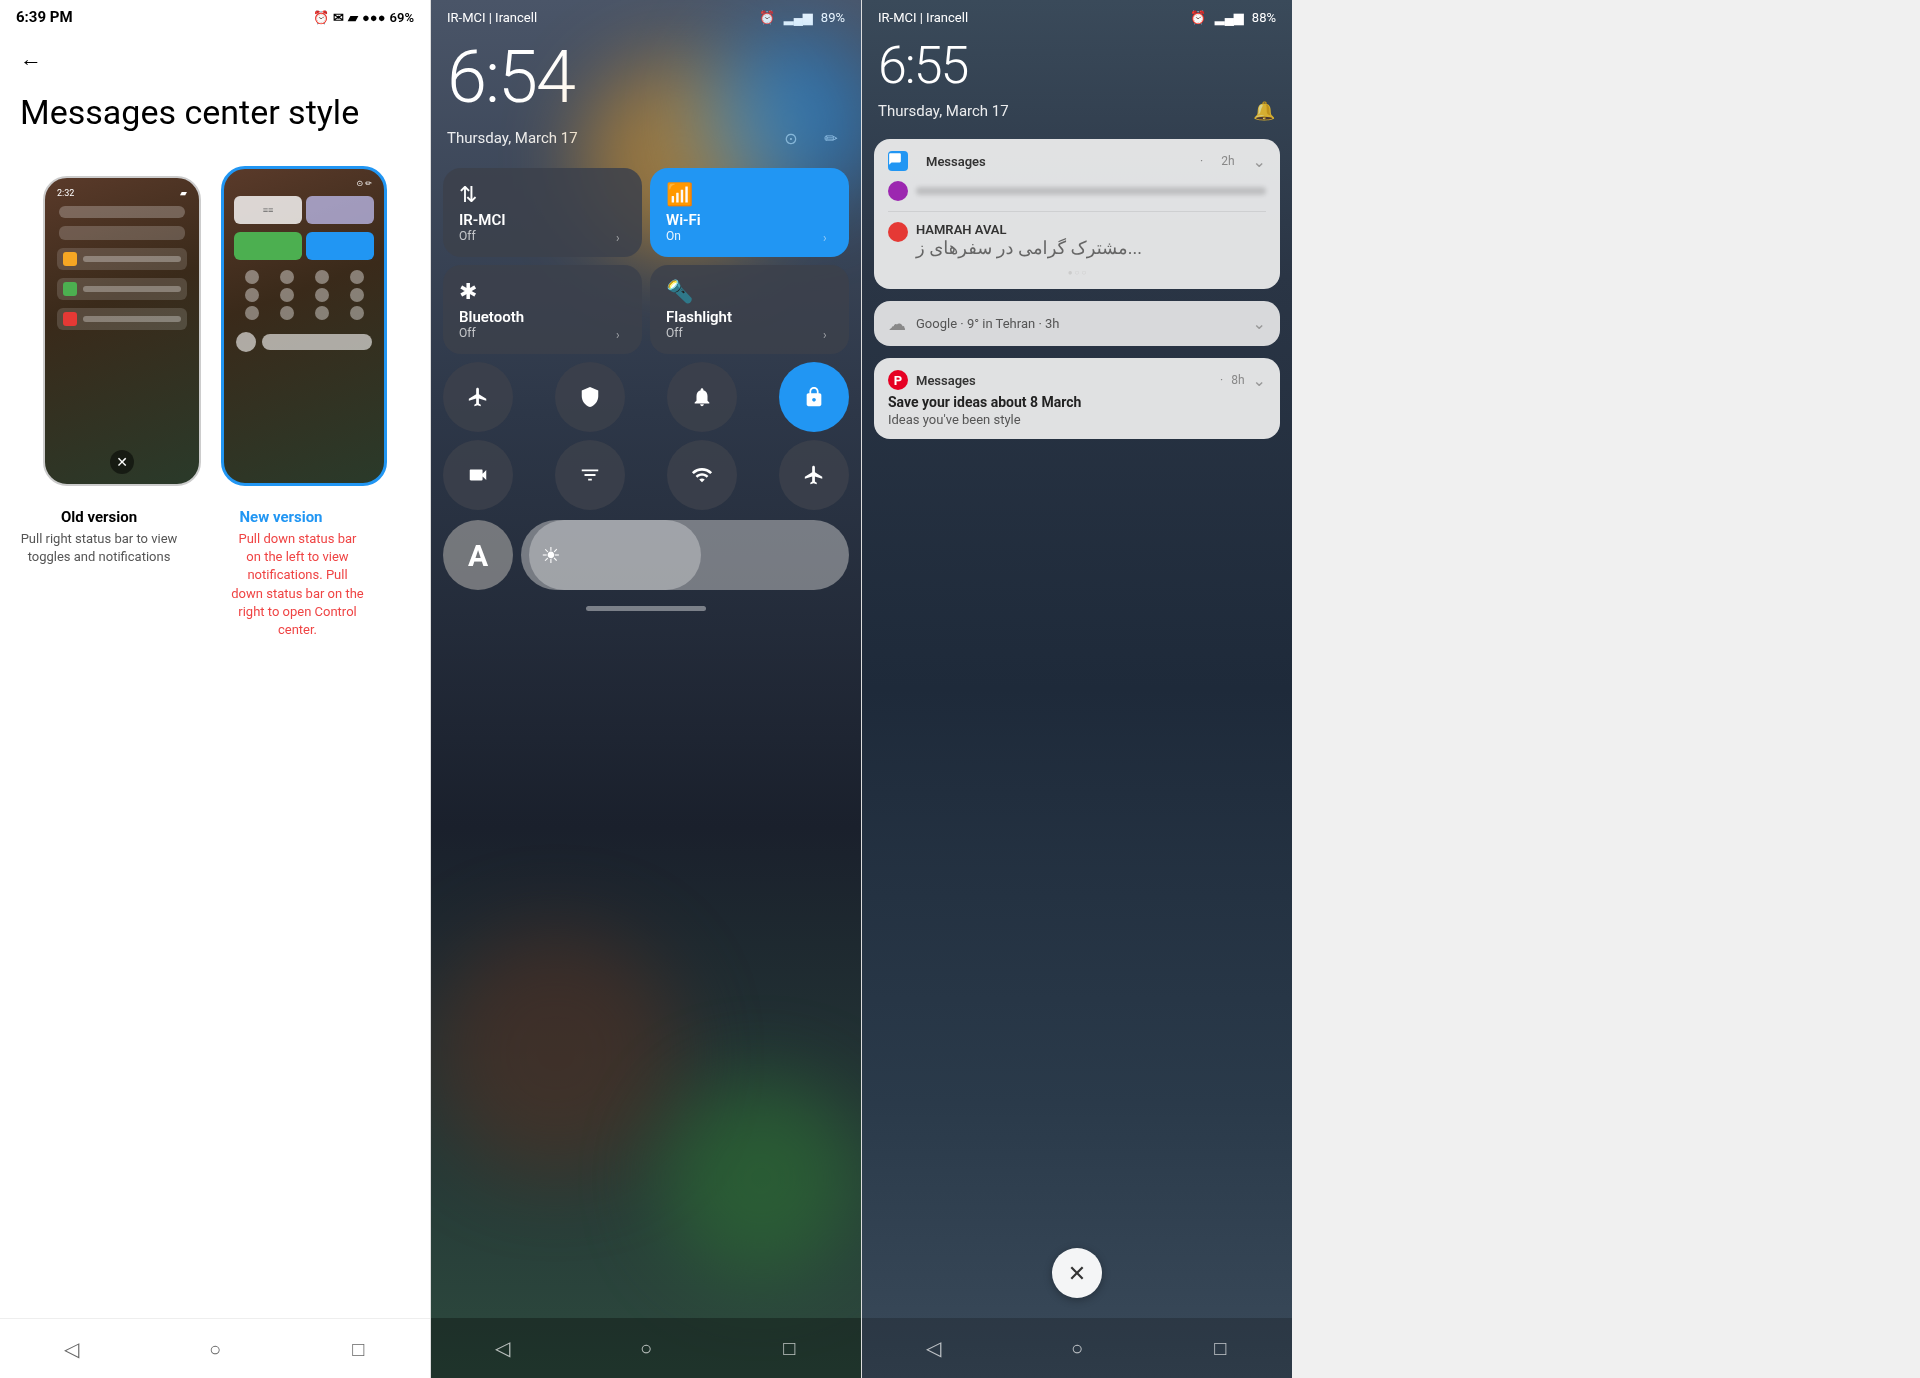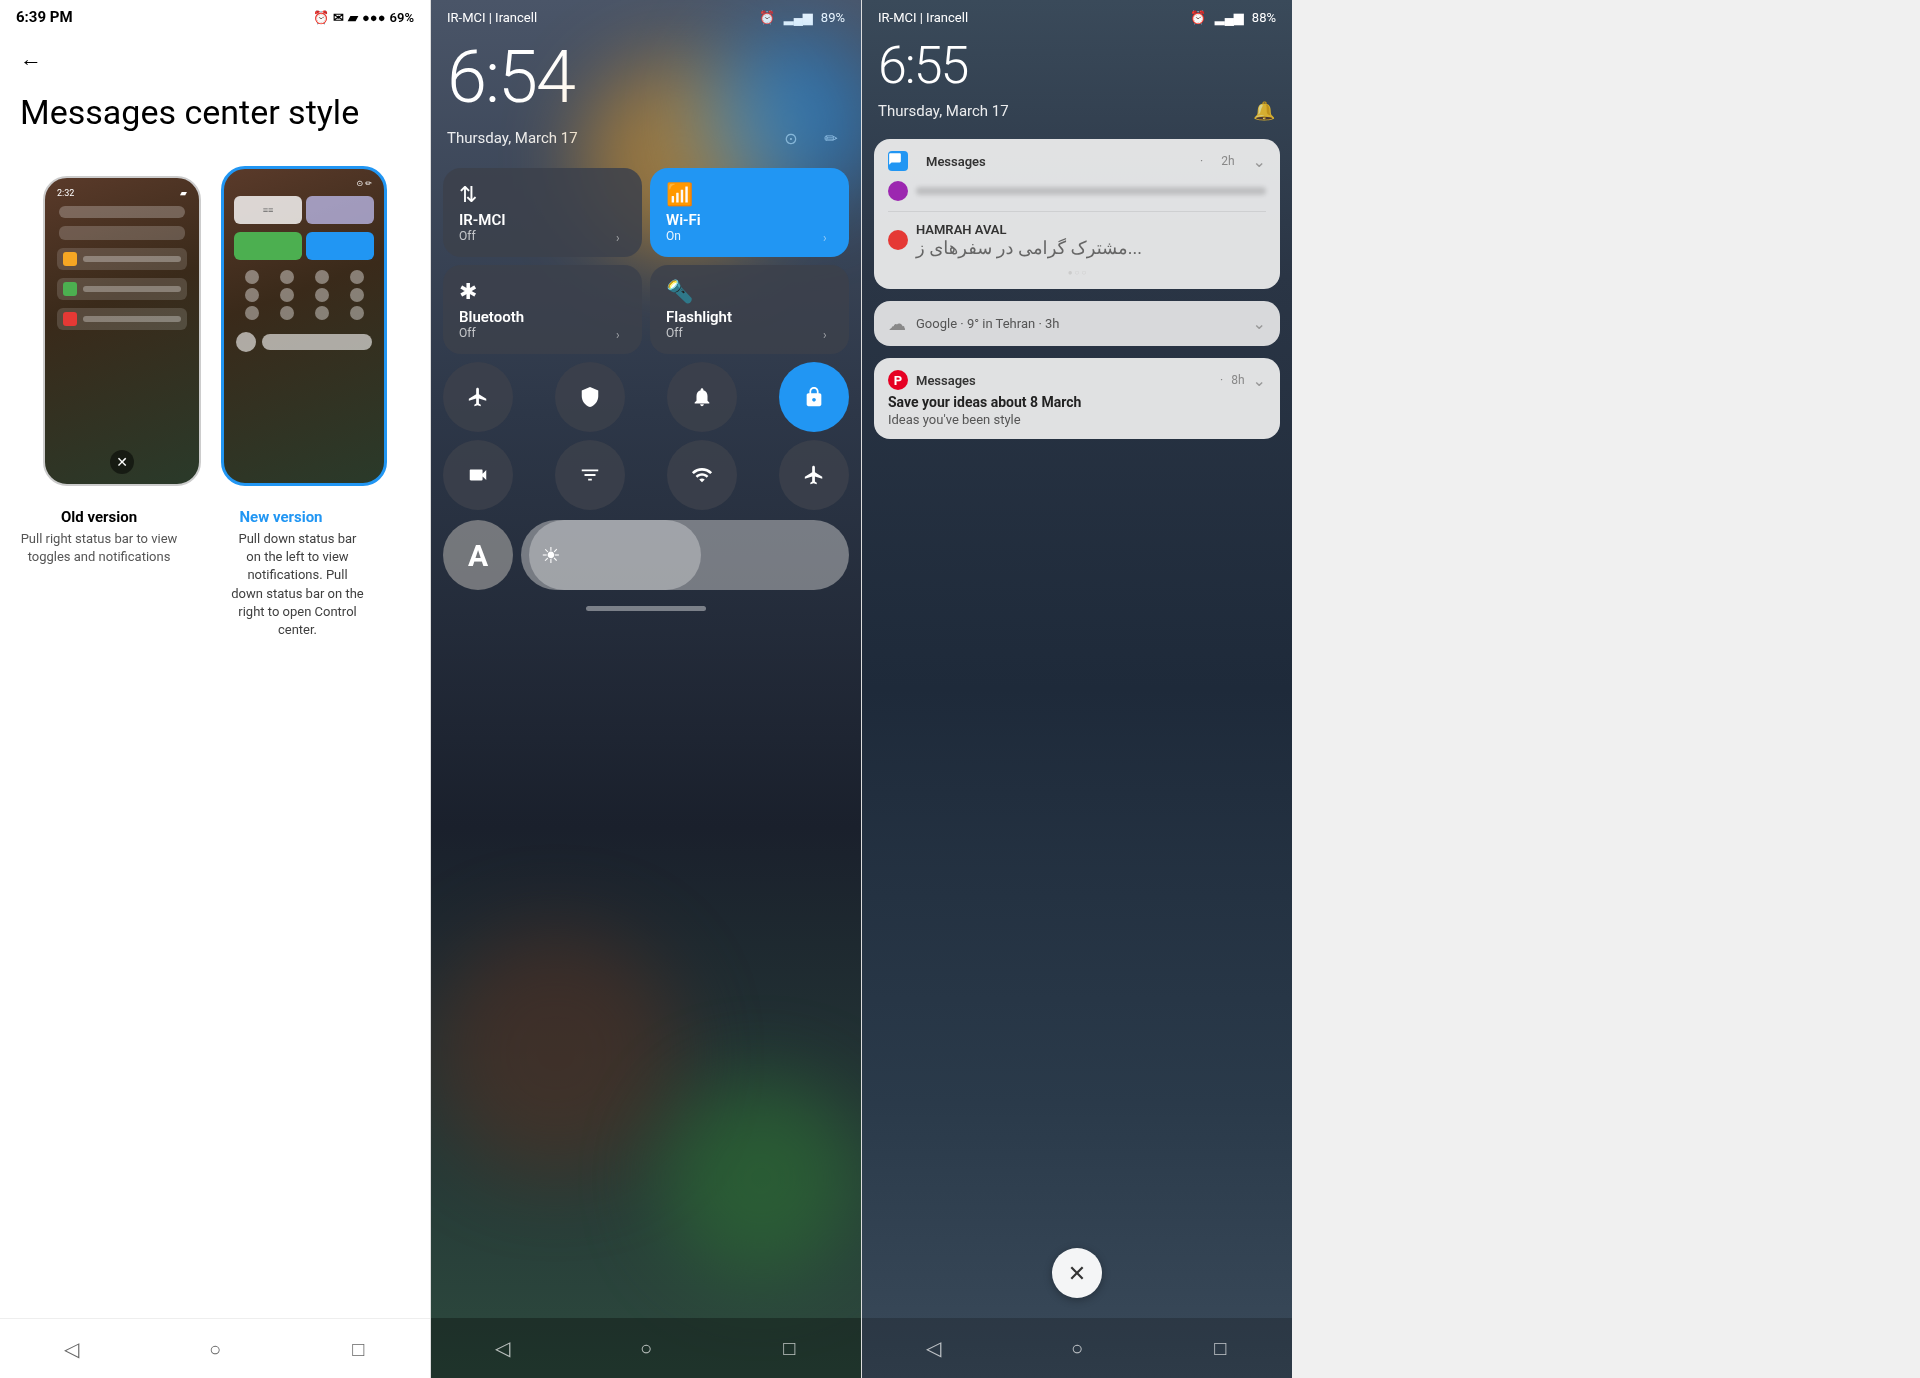--- a/index.html
+++ b/index.html
@@ -186,21 +186,21 @@
       font-weight: 700;
       color: #000;
       margin-bottom: 4px;
     }
     .phone-label-title.blue { color: #2196F3; }
     .phone-label-desc {
       font-size: 13px;
       color: #555;
       line-height: 1.4;
     }
-    .phone-label-desc.blue { color: #404040; margin-left: 33px; }
+    .phone-label-desc.blue { color: #ef4444; margin-left: 33px; }
     .left-nav {
       position: absolute;
       bottom: 0;
       left: 0; right: 0;
       height: 60px;
       display: flex;
       justify-content: space-around;
       align-items: center;
       background: #fff;
       border-top: 1px solid #eee;
@@ -824,21 +824,21 @@
       <span class="notif-time">2h</span>
       <span class="notif-chevron">⌄</span>
     </div>
 
     <div style="display:flex;align-items:center;gap:8px;padding:4px 0;">
       <div class="notif-app-icon contact"></div>
       <div style="flex:1;height:8px;background:rgba(0,0,0,0.15);border-radius:4px;filter:blur(2px);"></div>
     </div>
     <div class="notif-divider"></div>
 
-    <div style="display:flex;align-items:center;gap:8px;padding:4px 0;">
+    <div style="display:flex;gap:8px;padding:4px 0;">
       <div class="notif-app-icon hamrah"></div>
       <div style="flex:1;">
         <div style="font-size:13px;font-weight:600;color:#333;">HAMRAH AVAL</div>
         <div style="font-size:18px;color:#666;">مشترک گرامی در سفرهای ز...</div>
       </div>
     </div>
 
     <div style="display:flex;justify-content:center;margin-top:6px;">
       <span style="font-size:8px;color:#ccc;">● ○ ○</span>
     </div>

